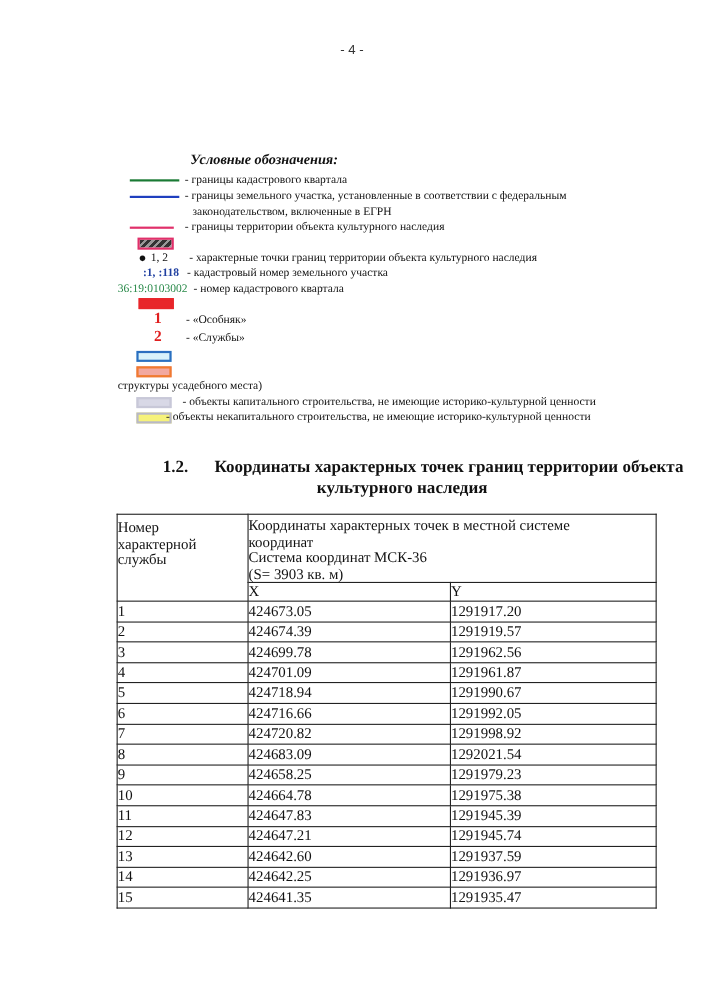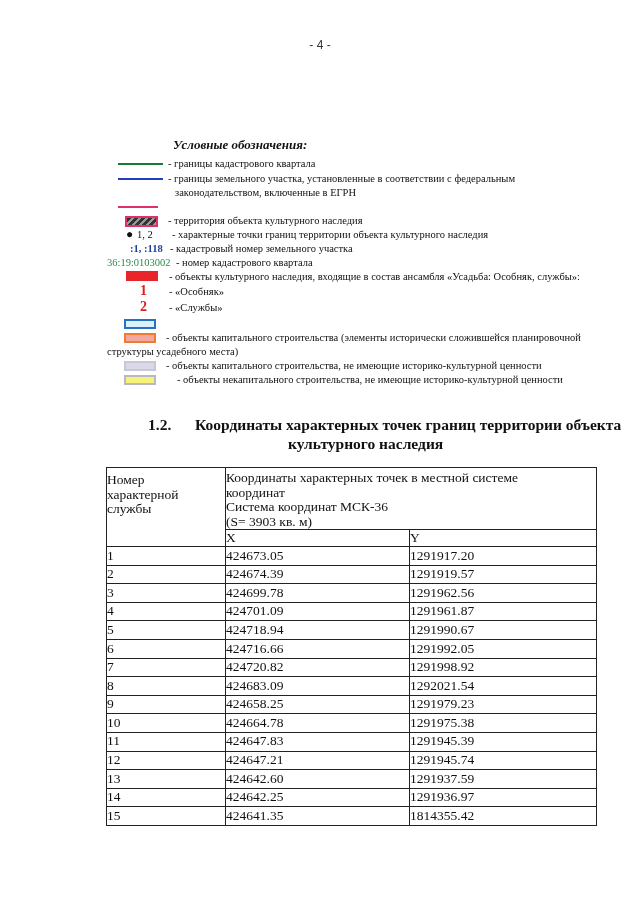--- a/index.html
+++ b/index.html
@@ -43,78 +43,76 @@
   <div class="lg-row" style="top:34px">
     <div class="sym line-sym" style="left:118px;top:6px;width:45px;background:#1f3fbf"></div>
     <span class="lg-text" style="left:168px">- границы земельного участка, установленные в соответствии с федеральным</span>
   </div>
   <div class="lg-row" style="top:48px">
     <span class="lg-text" style="left:175px">законодательством, включенные в ЕГРН</span>
   </div>
 
   <div class="lg-row" style="top:62px">
     <div class="sym line-sym" style="left:118px;top:6px;width:40px;background:#e0306a"></div>
+    <span class="lg-text" style="left:168px">- границы территории объекта культурного наследия</span>
   </div>
 
   <div class="lg-row" style="top:76px">
     <div class="sym box-sym hatch" style="left:125px;top:2px;width:33px;height:11px"></div>
-    <span class="lg-text" style="left:168px">- территория объекта культурного наследия</span>
   </div>
 
   <div class="lg-row" style="top:90px">
     <span class="sym" style="left:126px;top:-1px;font-size:12px">●</span>
     <span class="sym" style="left:137px">1, 2</span>
     <span class="lg-text" style="left:172px">- характерные точки границ территории объекта культурного наследия</span>
   </div>
 
   <div class="lg-row" style="top:104px">
     <span class="sym" style="left:130px;color:#1f3fa0;font-weight:bold">:1, :118</span>
     <span class="lg-text" style="left:170px">- кадастровый номер земельного участка</span>
   </div>
 
   <div class="lg-row" style="top:118px">
     <span class="sym" style="left:107px;color:#2a8a4a">36:19:0103002</span>
     <span class="lg-text" style="left:176px">-  номер кадастрового квартала</span>
   </div>
 
   <div class="lg-row" style="top:132px">
     <div class="sym box-sym" style="left:126px;top:1px;background:#e8262a;border-color:#e8262a"></div>
-    <span class="lg-text" style="left:169px">- объекты культурного наследия, входящие в состав ансамбля «Усадьба: Особняк, службы»:</span>
   </div>
 
   <div class="lg-row" style="top:147px">
     <span class="sym num-sym" style="left:140px;top:-1px">1</span>
     <span class="lg-text" style="left:169px">-  «Особняк»</span>
   </div>
 
   <div class="lg-row" style="top:163px">
     <span class="sym num-sym" style="left:140px;top:-1px">2</span>
     <span class="lg-text" style="left:169px">-  «Службы»</span>
   </div>
 
   <div class="lg-row" style="top:179px">
     <div class="sym box-sym" style="left:124px;top:2px;background:#d8f2fb;border-color:#2a6fc0"></div>
   </div>
 
   <div class="lg-row" style="top:193px">
     <div class="sym box-sym" style="left:124px;top:2px;background:#f2a8a0;border-color:#f07a30"></div>
-    <span class="lg-text" style="left:166px">- объекты капитального строительства (элементы исторически сложившейся планировочной</span>
   </div>
   <div class="lg-row" style="top:207px">
     <span class="lg-text" style="left:107px">структуры усадебного места)</span>
   </div>
 
   <div class="lg-row" style="top:221px">
     <div class="sym box-sym" style="left:124px;top:2px;background:#d8d8e6;border-color:#c8c8d8"></div>
     <span class="lg-text" style="left:166px">- объекты капитального строительства, не имеющие историко-культурной ценности</span>
   </div>
 
   <div class="lg-row" style="top:235px">
     <div class="sym box-sym" style="left:124px;top:2px;background:#f6f27a;border-color:#b8b8c8"></div>
-    <span class="lg-text" style="left:177px">- объекты некапитального строительства, не имеющие историко-культурной ценности</span>
+    <span class="lg-text" style="left:151px">- объекты некапитального строительства, не имеющие историко-культурной ценности</span>
   </div>
 </div>
 
 <div class="section-title">
   <span class="num">1.2.</span>
   <span class="t1">Координаты характерных точек границ территории объекта</span>
   <span class="t2">культурного наследия</span>
 </div>
 
 <table class="coords">
@@ -204,16 +202,16 @@
         <td>1291937.59</td>
       </tr>
       <tr>
         <td>14</td>
         <td>424642.25</td>
         <td>1291936.97</td>
       </tr>
       <tr>
         <td>15</td>
         <td>424641.35</td>
-        <td>1814355.42</td>
+        <td>1291935.47</td>
       </tr>
     </tbody>
 </table>
 
 </body></html>

